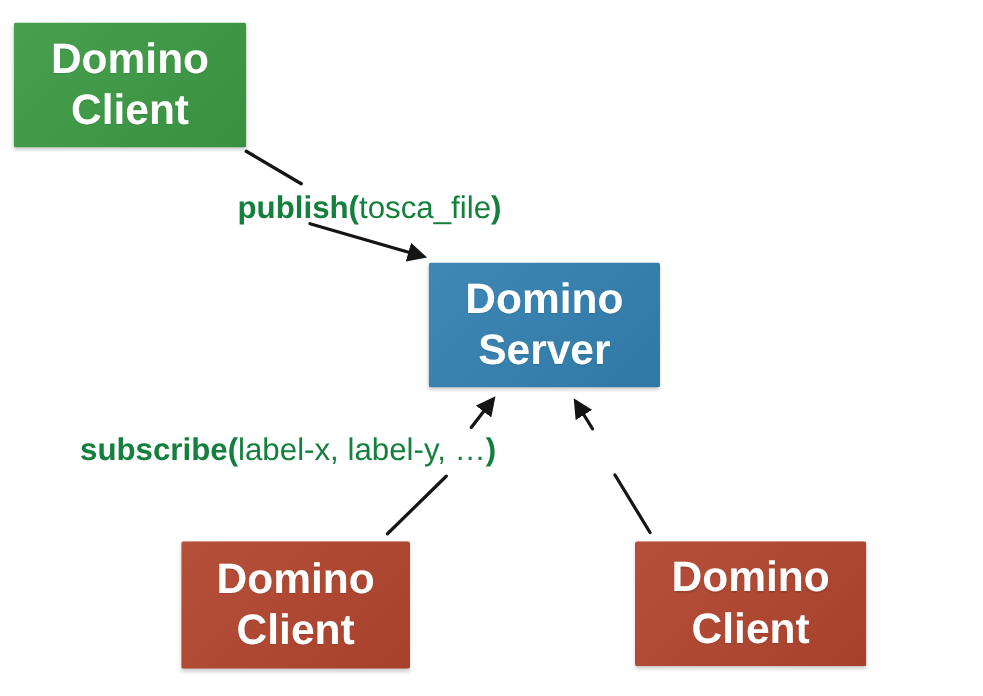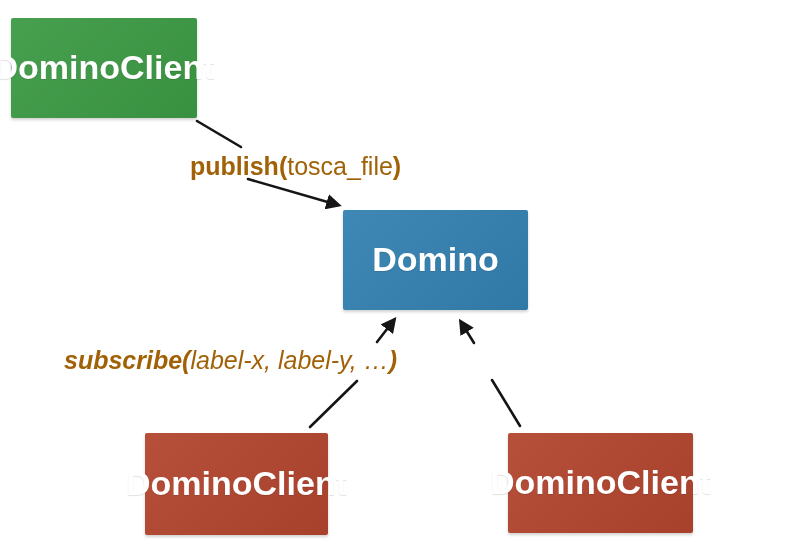--- a/index.html
+++ b/index.html
@@ -25,21 +25,21 @@
   }
   .arrow-line {
     stroke: #151515;
     stroke-width: 2.6;
     stroke-linecap: round;
     fill: none;
   }
   .node {
     position: absolute;
     display: flex;
-    flex-direction: row;
+    flex-direction: column;
     align-items: center;
     justify-content: center;
     border-radius: 2px;
     box-shadow: 0 2px 3px rgba(0,0,0,0.18);
   }
   .node .node-line {
     display: block;
     color: #ffffff;
     font-size: 34px;
     font-weight: 700;
@@ -56,26 +56,26 @@
   .node-client-left { left: 145px; top: 433px; width: 183px; height: 102px;
     background: #b2452e;
     background-image: linear-gradient(135deg, rgba(255,255,255,0.06), rgba(0,0,0,0.06)); }
   .node-client-right{ left: 508px; top: 433px; width: 185px; height: 100px;
     background: #b2452e;
     background-image: linear-gradient(135deg, rgba(255,255,255,0.06), rgba(0,0,0,0.06)); }
   .edge-label {
     position: absolute;
     font-size: 25px;
     line-height: 1.15;
-    color: #a16207;
+    color: #15803d;
     white-space: nowrap;
   }
   .edge-label b { font-weight: 700; }
   .edge-label-publish   { left: 190px; top: 152px; }
-  .edge-label-sub-left  { left: 64px;  top: 346px; font-style: italic; }
+  .edge-label-sub-left  { left: 64px;  top: 346px; }
   .edge-label-sub-right { left: 432px; top: 346px; }
 </style>
 </head>
 <body>
 
 <div class="canvas">
 
   <svg class="arrows-layer" width="786" height="557" viewBox="0 0 786 557" xmlns="http://www.w3.org/2000/svg">
     <defs>
       <marker id="ah" markerWidth="6" markerHeight="6" viewBox="0 0 10 10" refX="7.5" refY="5" orient="auto" markerUnits="strokeWidth">
@@ -90,20 +90,21 @@
     <line class="arrow-line" x1="474" y1="343" x2="461" y2="322" marker-end="url(#ah)"></line>
   </svg>
 
   <div class="node node-client-top">
     <span class="node-line">Domino</span>
     <span class="node-line">Client</span>
   </div>
 
   <div class="node node-server">
     <span class="node-line">Domino</span>
+    <span class="node-line">Server</span>
   </div>
 
   <div class="node node-client-left">
     <span class="node-line">Domino</span>
     <span class="node-line">Client</span>
   </div>
 
   <div class="node node-client-right">
     <span class="node-line">Domino</span>
     <span class="node-line">Client</span>

